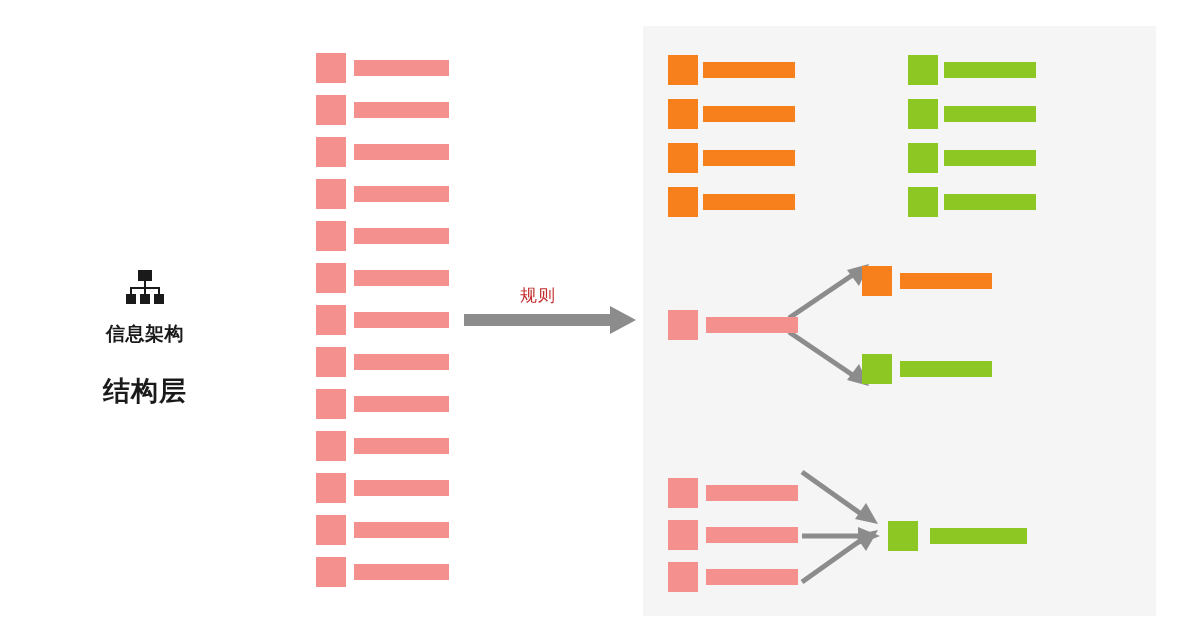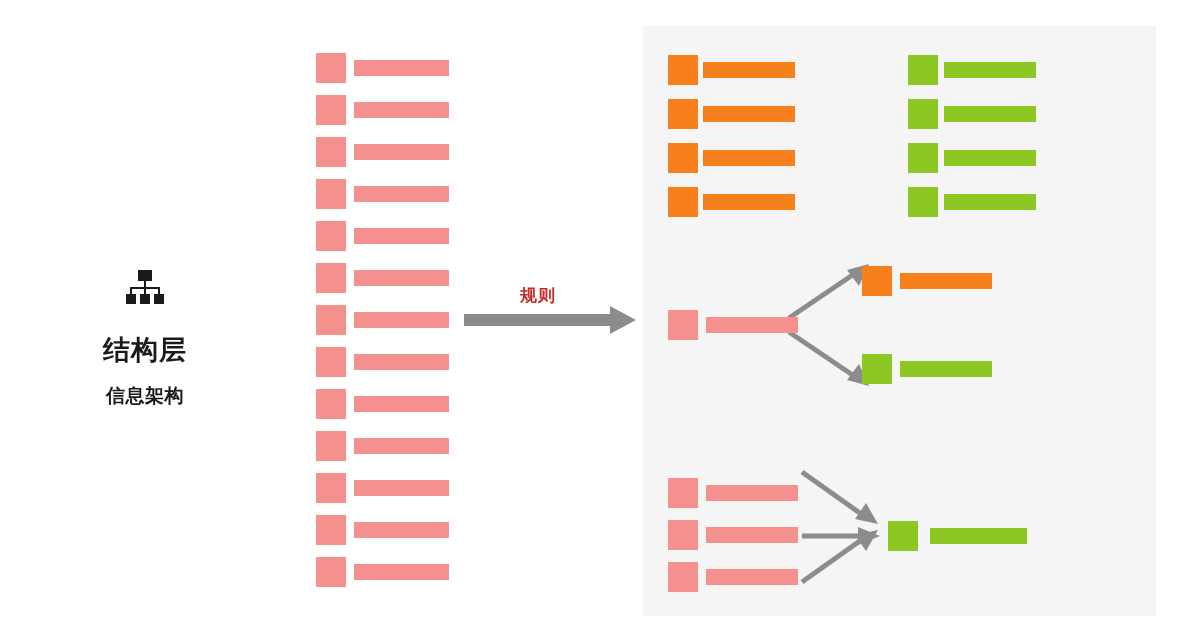--- a/index.html
+++ b/index.html
@@ -82,21 +82,21 @@
     left: 462px;
     top: 286px;
     width: 180px;
     height: 50px;
   }
   #rule-label {
     position: absolute;
     left: 58px;
     top: -2px;
     font-size: 17px;
-    font-weight: bold;
+    font-weight: normal;
     color: #C42B2B;
     letter-spacing: 1px;
   }
   .arrow-svg { position: absolute; left: 0; top: 0; }
   .mini-arrow-svg { position: absolute; }
 </style>
 </head>
 <body>
 
 <div id="stage">
@@ -106,22 +106,22 @@
       <rect x="15" y="0" width="14" height="11" fill="#1A1A1A"></rect>
       <rect x="21" y="11" width="2" height="7" fill="#1A1A1A"></rect>
       <rect x="7" y="17" width="30" height="2" fill="#1A1A1A"></rect>
       <rect x="7" y="18" width="2" height="6" fill="#1A1A1A"></rect>
       <rect x="21" y="18" width="2" height="6" fill="#1A1A1A"></rect>
       <rect x="35" y="18" width="2" height="6" fill="#1A1A1A"></rect>
       <rect x="3" y="24" width="10" height="10" fill="#1A1A1A"></rect>
       <rect x="17" y="24" width="10" height="10" fill="#1A1A1A"></rect>
       <rect x="31" y="24" width="10" height="10" fill="#1A1A1A"></rect>
     </svg>
+    <div id="layer-subtitle">信息架构</div>
     <div id="layer-title">结构层</div>
-    <div id="layer-subtitle">信息架构</div>
   </div>
 
   <div id="source-list">
       <div class="row" style="left: 316px; top: 53px;">
         <div class="sq pink" style="left: 0px; top: 0px;"></div>
         <div class="bar pink" style="left: 38px; top: 7px; width: 95px;"></div>
       </div>
       <div class="row" style="left: 316px; top: 95px;">
         <div class="sq pink" style="left: 0px; top: 0px;"></div>
         <div class="bar pink" style="left: 38px; top: 7px; width: 95px;"></div>

